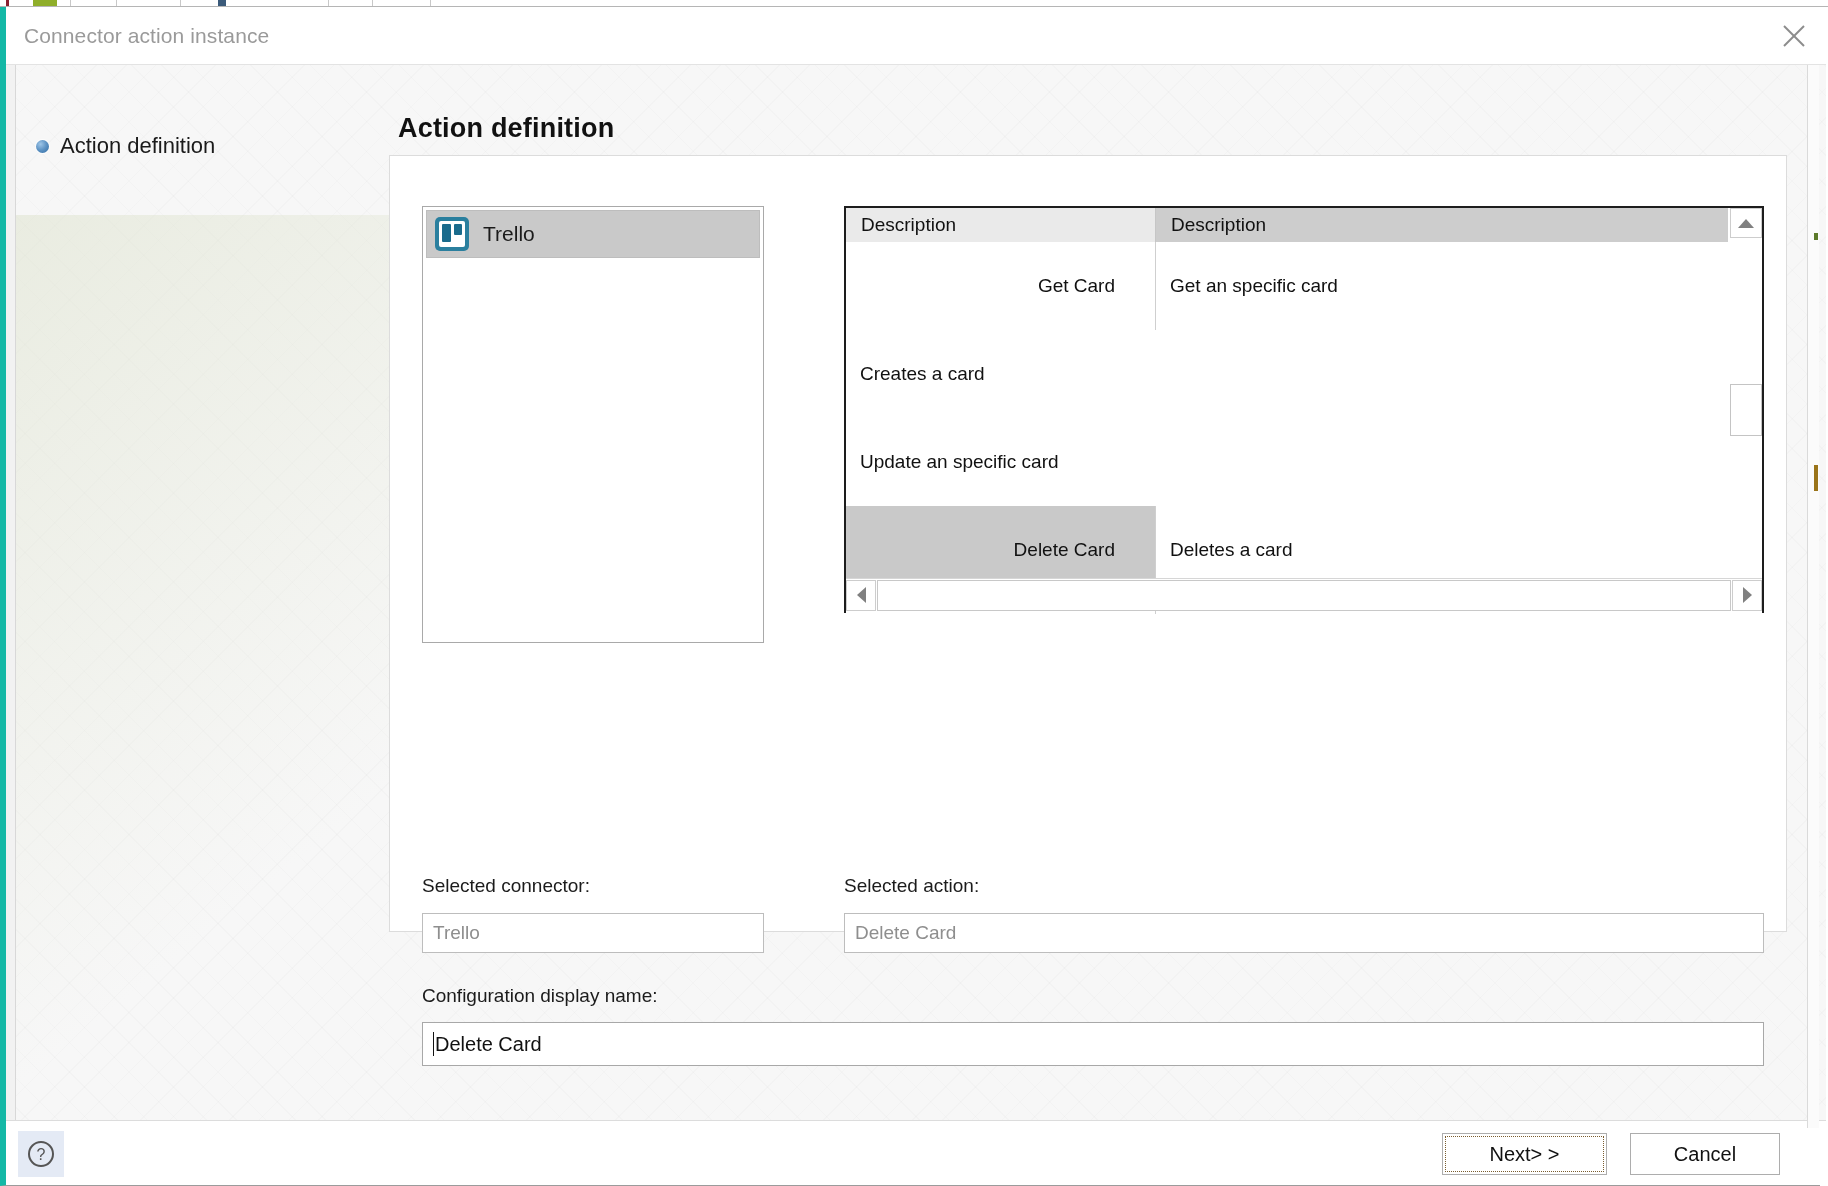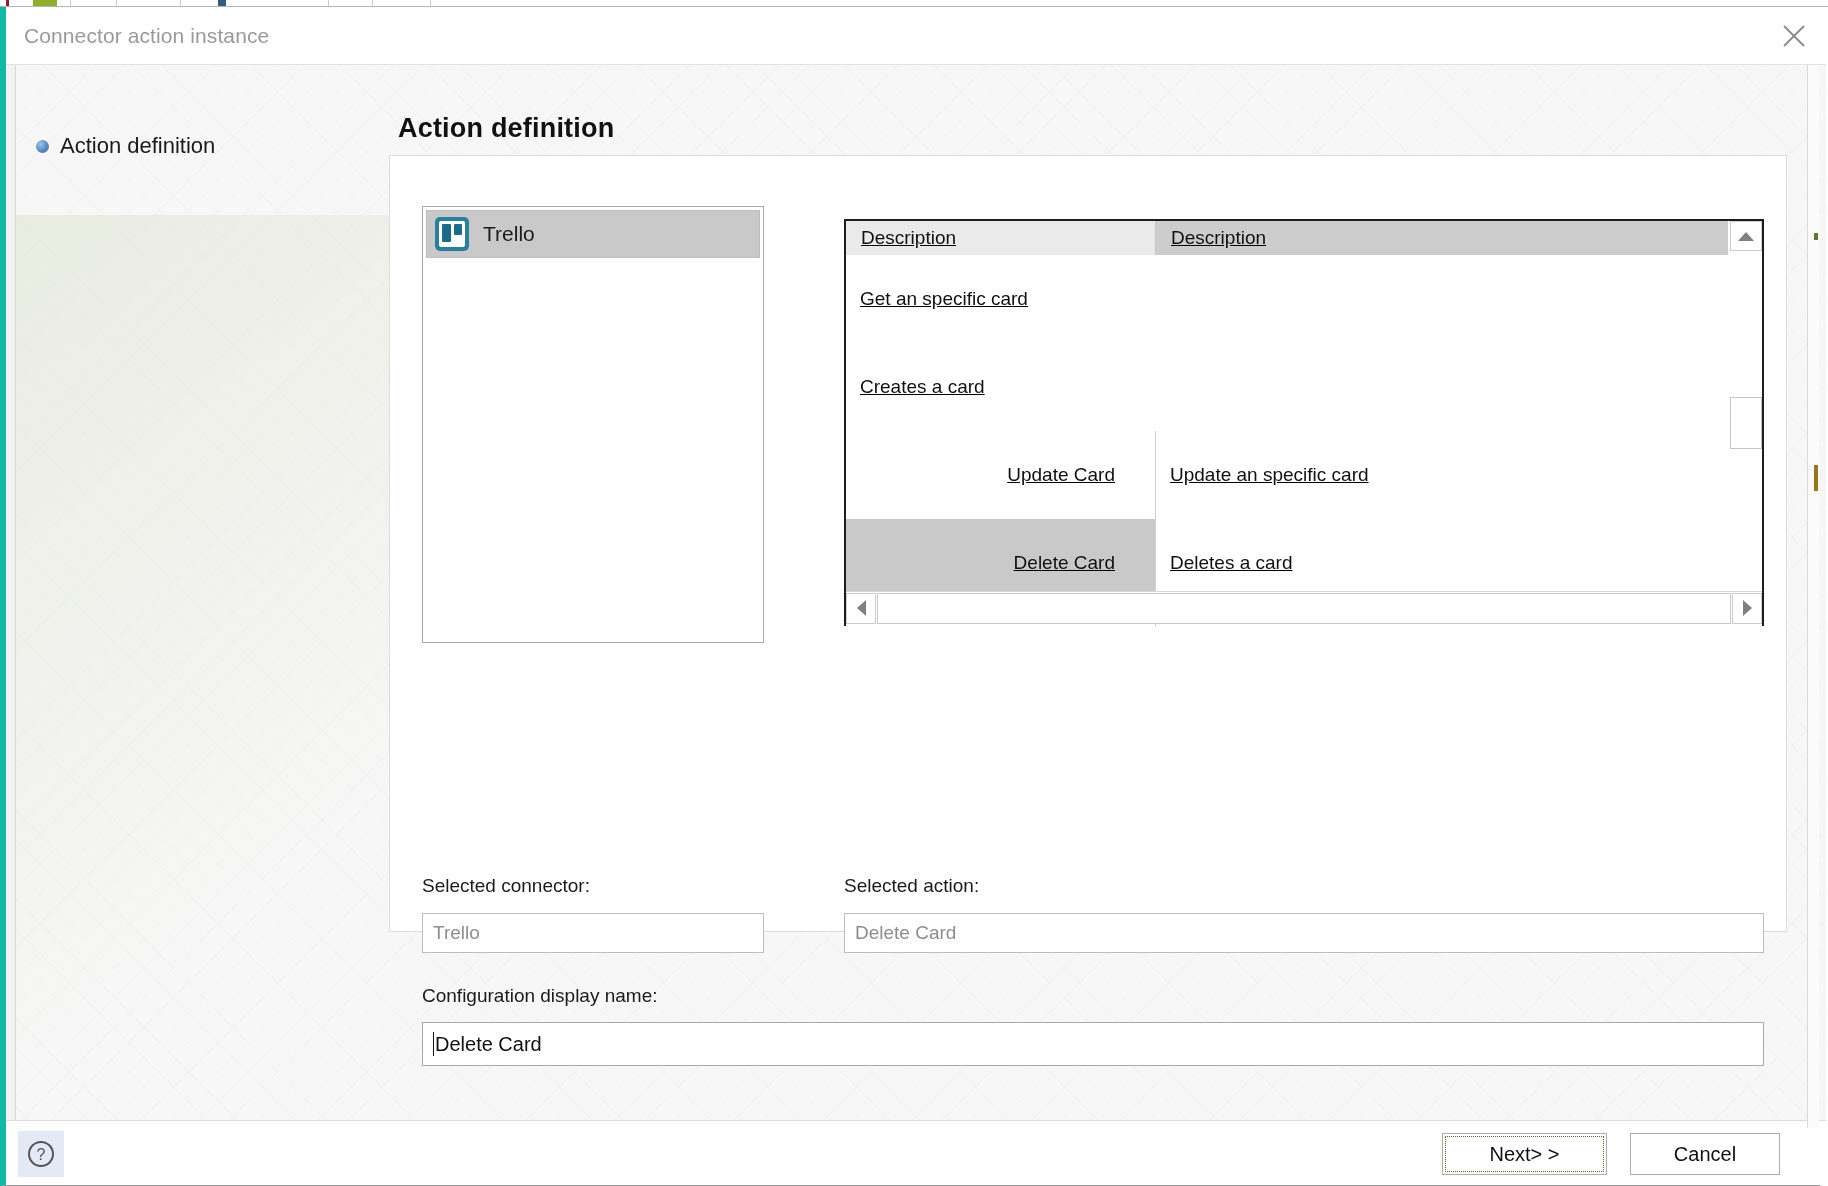--- a/index.html
+++ b/index.html
@@ -106,23 +106,23 @@
     display: flex; align-items: center; gap: 14px;
     height: 48px; padding: 0 8px;
     background: #c9c9c9; border: 1px solid #bdbdbd;
     cursor: default;
   }
   .trello-icon { width: 34px; height: 34px; flex: none; }
   .connector-name { font-size: 21px; color: #1b1b1b; }
 
   
   #grid-box {
-    position: absolute; left: 838px; top: 154px;
+    position: absolute; left: 838px; top: 141px;
     width: 920px; height: 407px;
-    background: #ffffff; border: 2px solid #1d1d1d; text-decoration: underline;
+    background: #ffffff; border: 2px solid #1d1d1d;
   }
   #grid-head { display: flex; height: 34px; }
   .gh {
     font-size: 19px; color: #111; display: flex; align-items: center;
     padding-left: 15px; border-right: 1px solid #c6c6c6; height: 34px;
   }
   .gh.c1 { width: 310px; background: #eaeaea; }
   .gh.c2 { flex: 1; background: #cdcdcd; border-right: none; }
   #grid-rows { position: relative; height: 372px; overflow: hidden; }
   .grow { display: flex; height: 88px; border-bottom: 1px solid #cfcfcf; }
@@ -275,27 +275,27 @@
       </div>
     </div>
 
     <div id="grid-box">
       <div id="grid-head">
         <div class="gh c1">Description</div>
         <div class="gh c2">Description</div>
       </div>
       <div id="grid-rows">
           <div class="grow">
+            <div class="gc c1">Get Card</div>
             <div class="gc c2">Get an specific card</div>
           </div>
           <div class="grow">
             <div class="gc c2">Creates a card</div>
           </div>
           <div class="grow">
-            <div class="gc c1">Update Card</div>
             <div class="gc c2">Update an specific card</div>
           </div>
           <div class="grow selected">
             <div class="gc c1">Delete Card</div>
             <div class="gc c2">Deletes a card</div>
           </div>
           <div class="grow">
             <div class="gc c1">Get Card Attachments</div>
             <div class="gc c2">Get attahcments of a card</div>
           </div>

